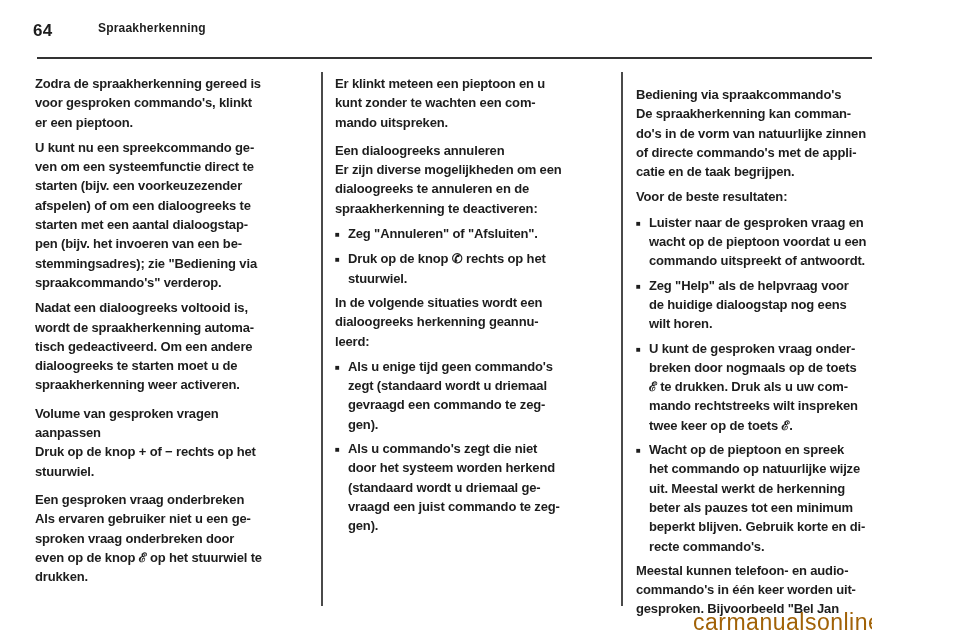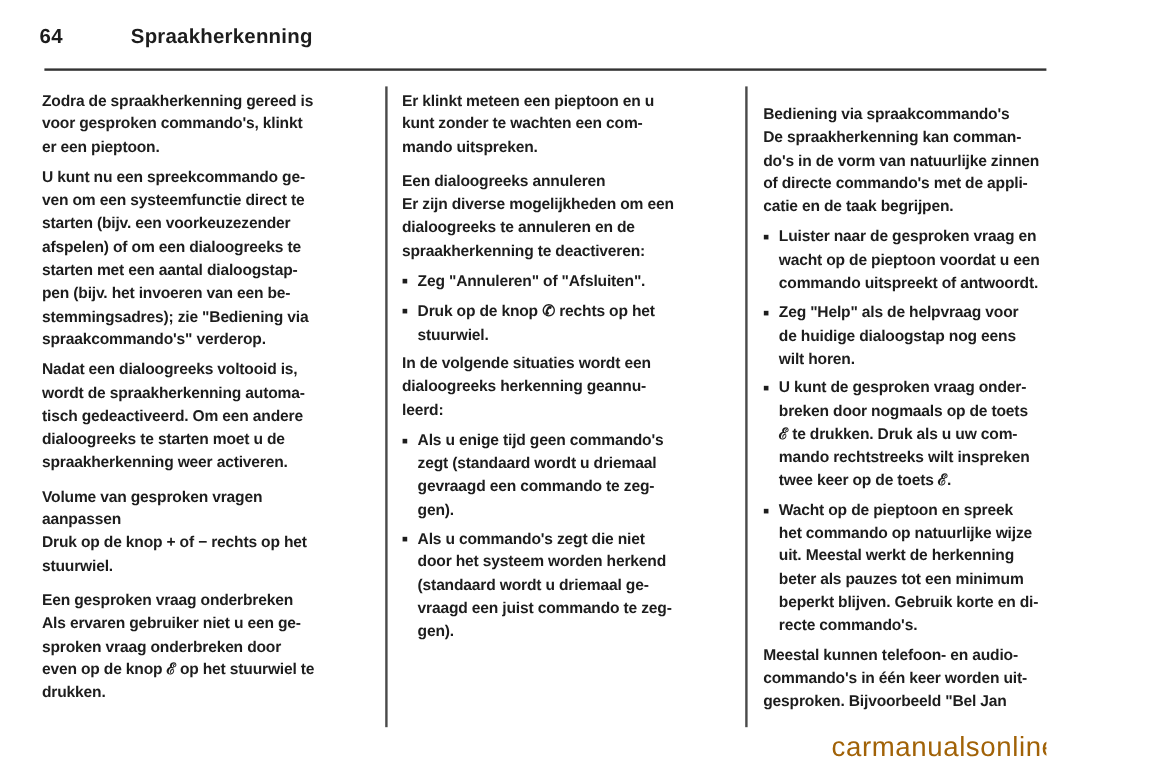--- a/index.html
+++ b/index.html
@@ -1,19 +1,19 @@
 <!DOCTYPE html>
 <html><head>
 <meta charset="utf-8">
 <style>
   html,body{margin:0;padding:0;background:#ffffff;}
   .page{position:relative;width:872px;height:642px;background:#ffffff;overflow:hidden;
         font-family:"Liberation Sans", sans-serif;color:#1d1d1d;}
   .page-number{position:absolute;left:33px;top:21px;font-size:17px;font-weight:bold;letter-spacing:0.2px;}
-  .chapter-title{position:absolute;left:109px;top:21px;font-size:17px;font-weight:bold;letter-spacing:0.2px;}
+  .chapter-title{position:absolute;left:98px;top:21px;font-size:12px;font-weight:bold;letter-spacing:0.2px;}
   .header-rule{position:absolute;left:37px;top:57px;width:862px;height:2px;background:#333333;}
   .col{position:absolute;top:74px;width:276px;font-size:13px;line-height:19.3px;
        font-weight:bold;letter-spacing:-0.15px;}
   .col-1{left:35px;}
   .col-2{left:335px;}
   .col-3{left:636px;width:278px;}
   .divider{position:absolute;top:72px;width:2px;height:534px;background:#4a4a4a;}
   .divider-1{left:321px;}
   .divider-2{left:621px;}
   .para{margin:0 0 6px 0;white-space:pre-line;}
@@ -100,20 +100,21 @@
 gen).</span>
     </div>
   </div>
 
   <div class="col col-3">
     <p class="heading" style="margin-top:11px;">Bediening via spraakcommando's</p>
     <p class="para">De spraakherkenning kan comman-
 do's in de vorm van natuurlijke zinnen
 of directe commando's met de appli-
 catie en de taak begrijpen.</p>
+    <p class="para">Voor de beste resultaten:</p>
     <div class="bullet">
       <span class="marker">■</span>
       <span class="btext">Luister naar de gesproken vraag en
 wacht op de pieptoon voordat u een
 commando uitspreekt of antwoordt.</span>
     </div>
     <div class="bullet">
       <span class="marker">■</span>
       <span class="btext">Zeg "Help" als de helpvraag voor
 de huidige dialoogstap nog eens

